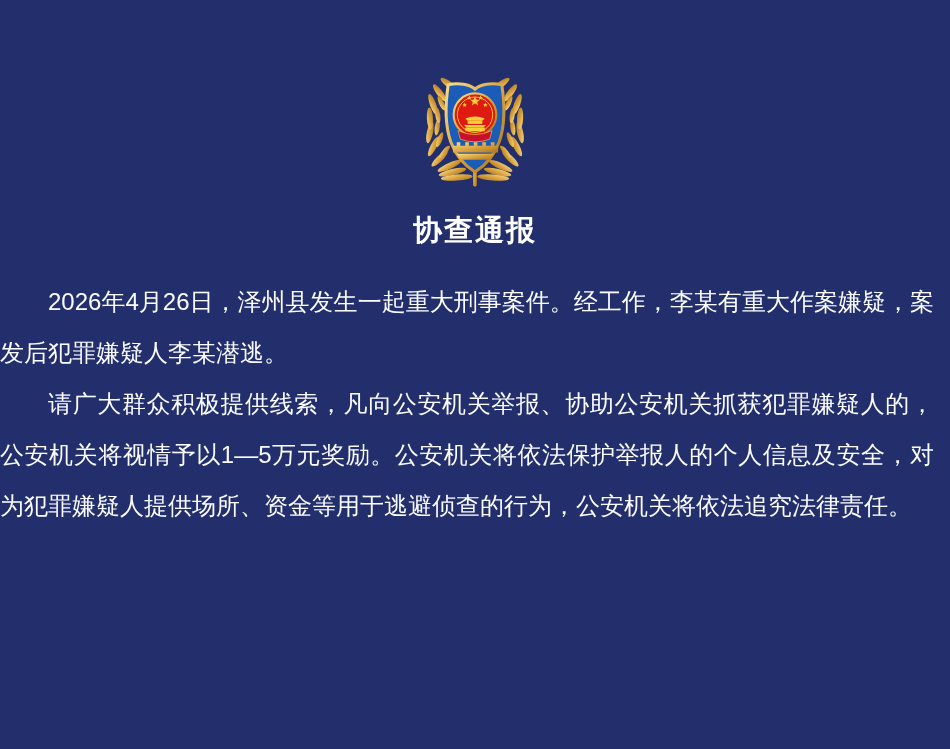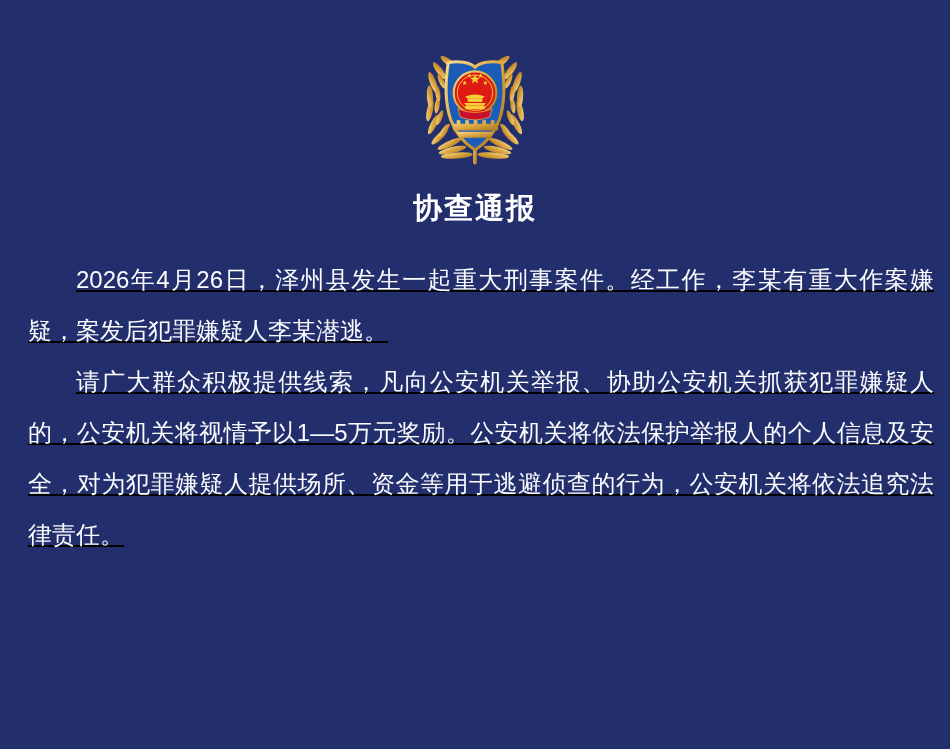--- a/index.html
+++ b/index.html
@@ -12,40 +12,39 @@
     background: #232f6d;
     overflow: hidden;
     font-family: "Liberation Sans", "DejaVu Sans", sans-serif;
   }
   .page {
     width: 950px;
     height: 749px;
     box-sizing: border-box;
   }
   .header {
-    padding-top: 44px;
+    padding-top: 66px;
     text-align: center;
   }
   .badge {
     display: inline-block;
     width: 124px;
     height: 128px;
     line-height: 0;
   }
   .badge svg { width: 100%; height: 100%; }
   .title {
     margin: 13px 0 0 0;
     color: #ffffff;
     font-size: 29px;
     font-weight: bold;
     letter-spacing: 2px;
   }
   .content {
-    padding: 25px 16px 0 28px;
-    text-decoration: underline;
+    padding: 25px 16px 0 0;
   }
   .content p {
     margin: 0;
     color: #fbfcfe;
     font-size: 24px;
     line-height: 51px;
     text-align: justify;
     text-indent: 2em;
     font-weight: 500;
   }

